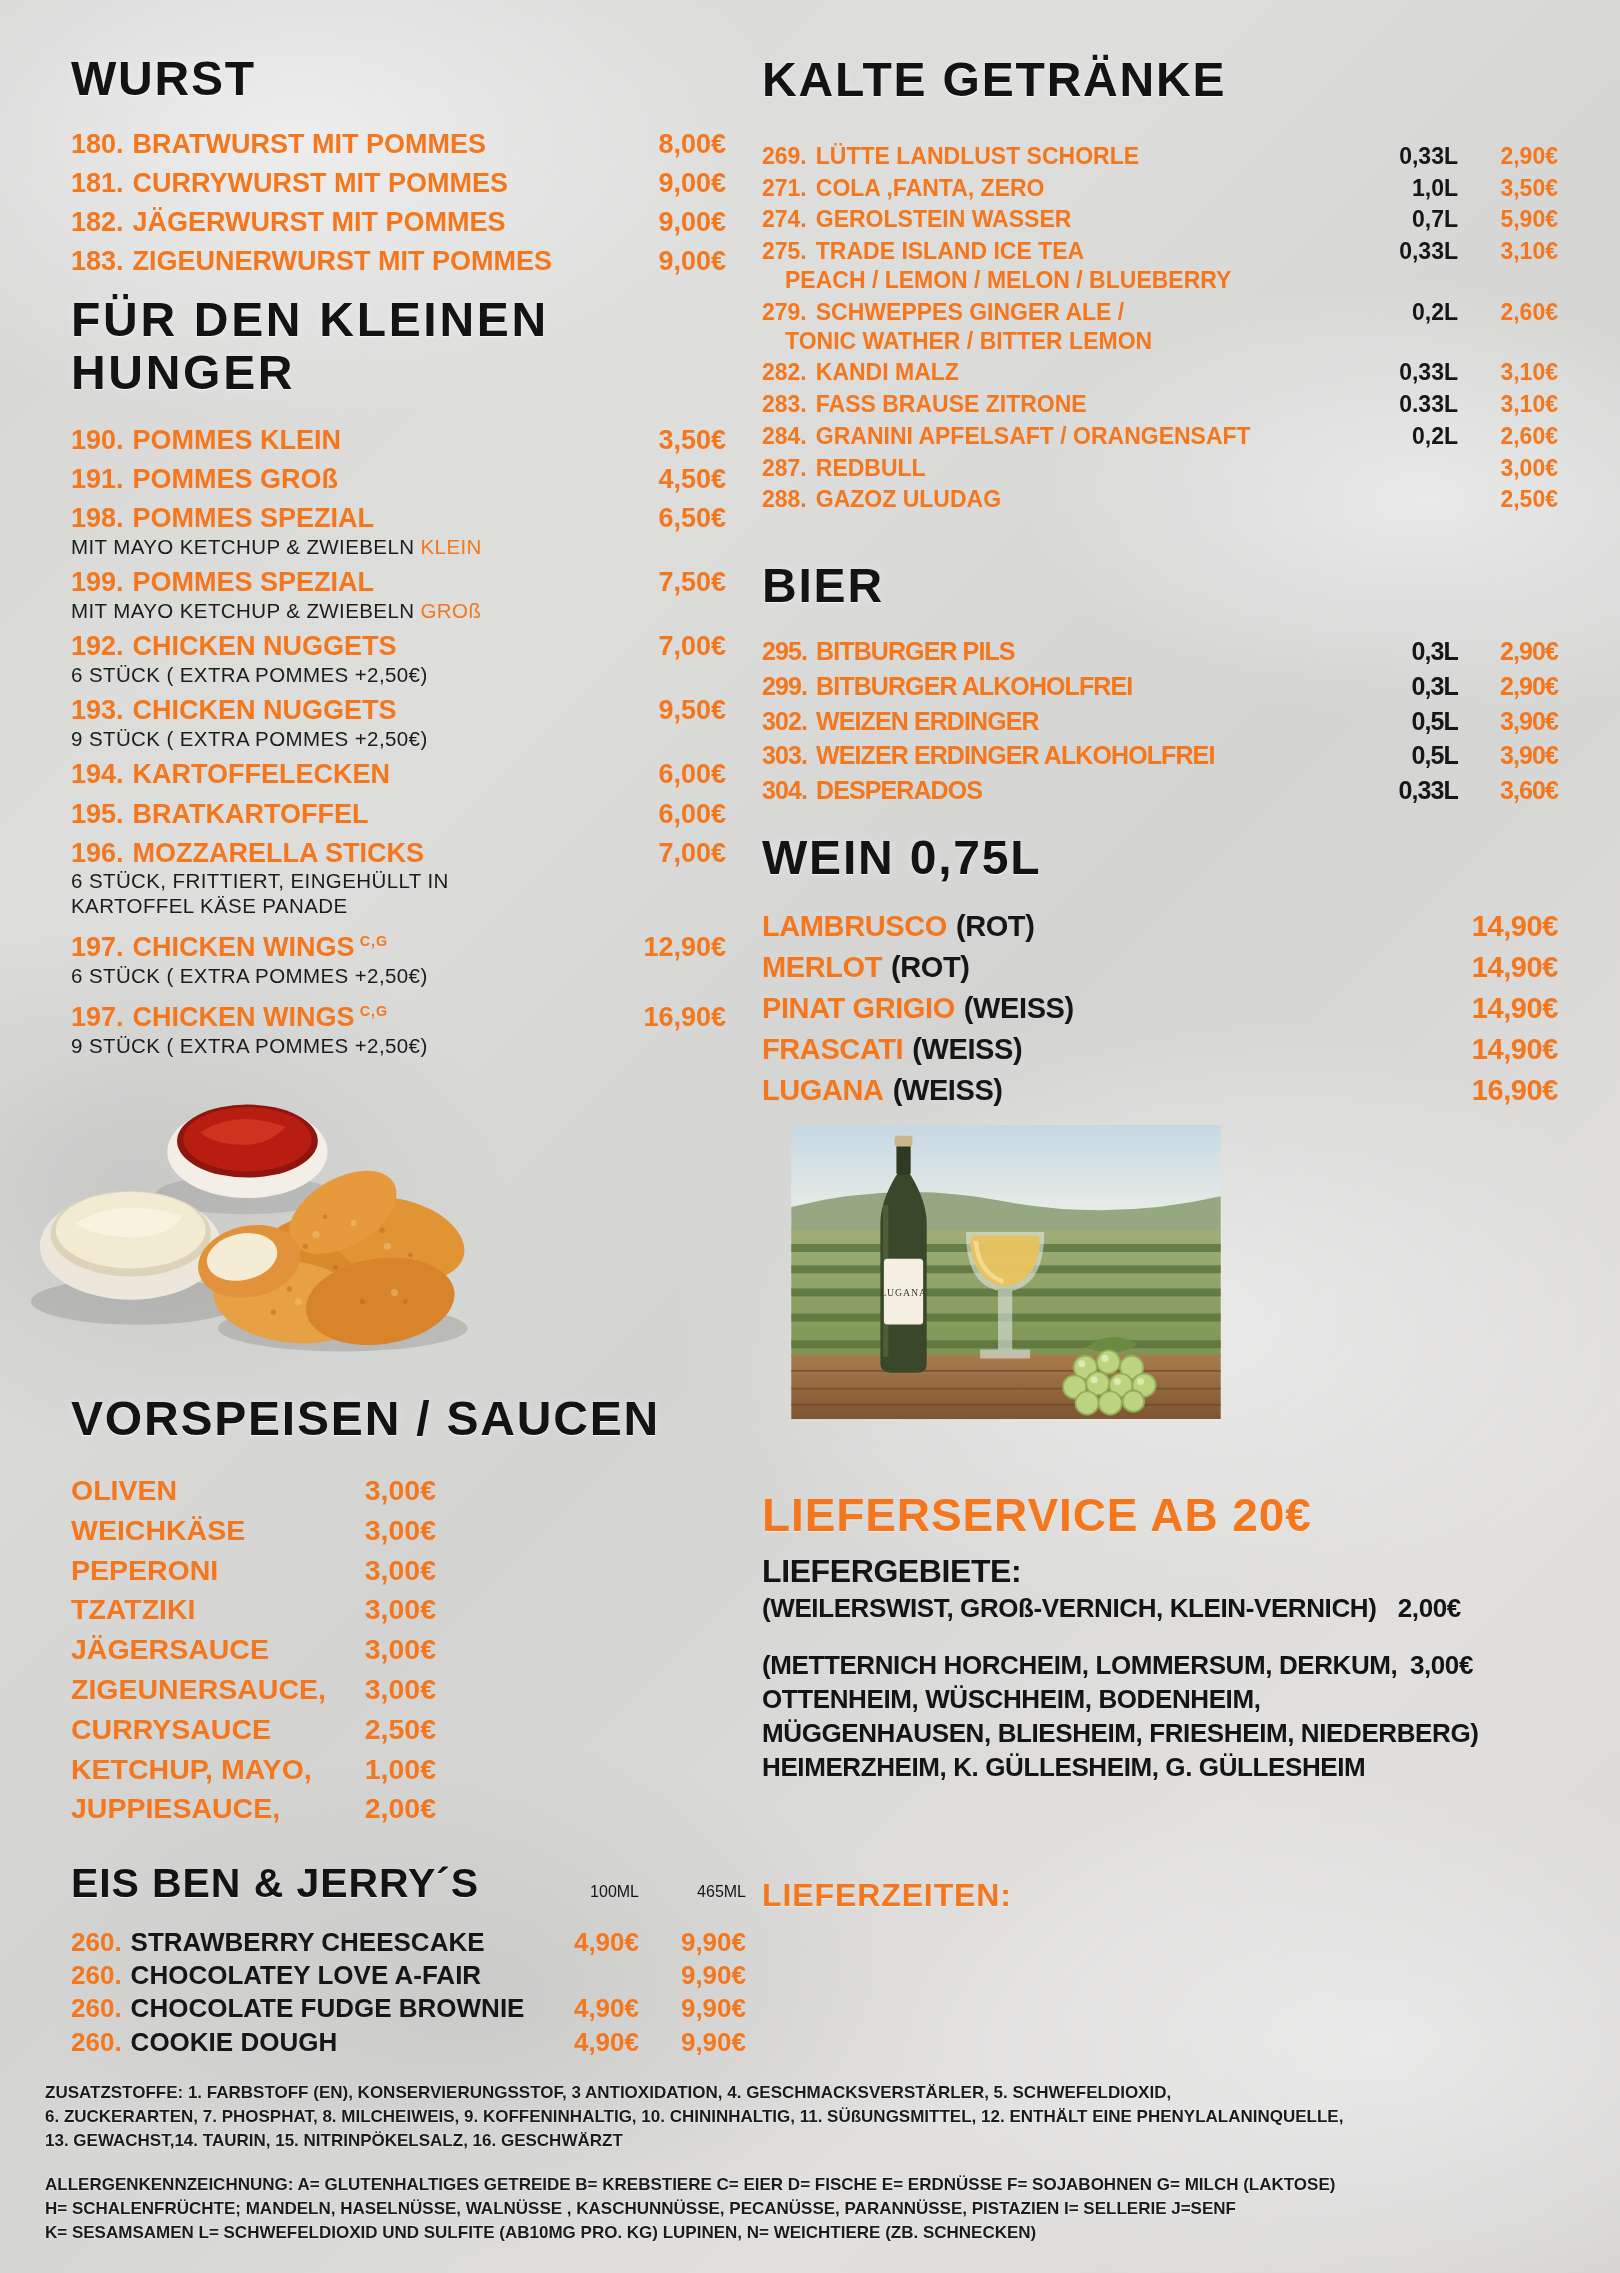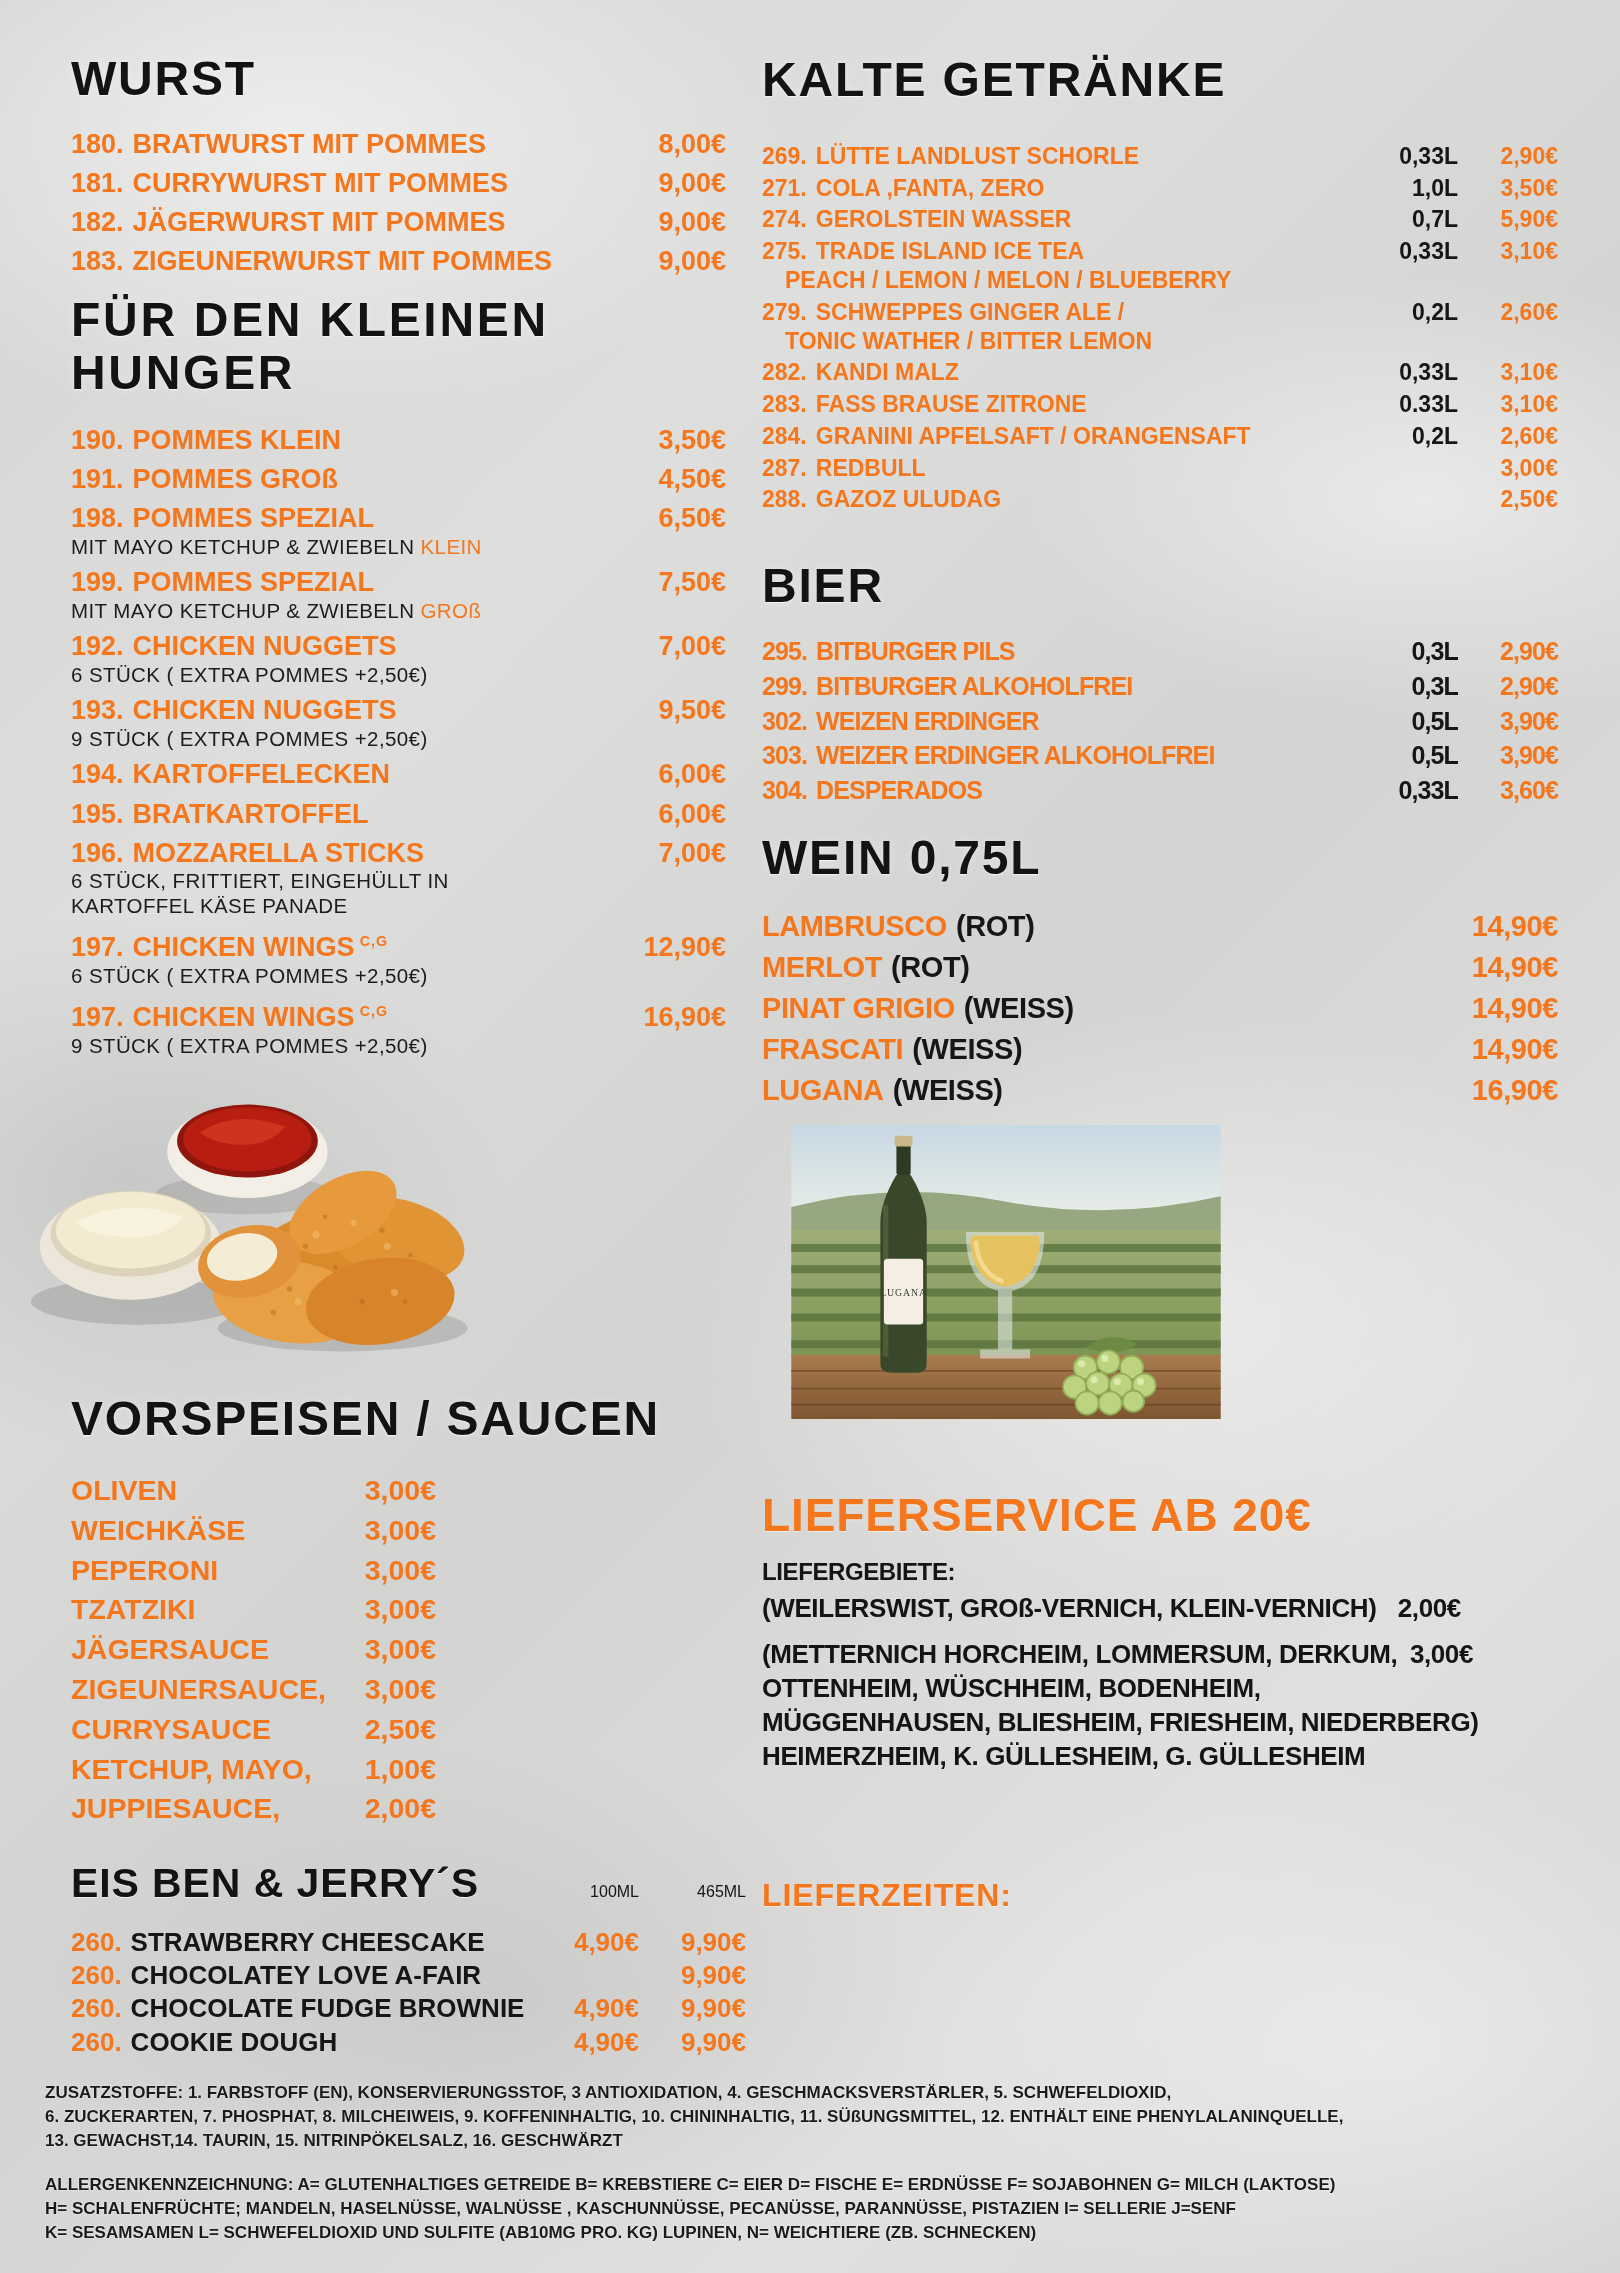--- a/index.html
+++ b/index.html
@@ -62,24 +62,24 @@
                text-shadow:0 0.9px 0 rgba(255,255,255,.6); }
   .eis-col { width:104px; text-align:right; font-size:16px; font-weight:400; color:#161616; }
   .eis-col2 { width:107px; }
   .e-item { margin-bottom:6.2px; font-size:26px; line-height:27px; font-weight:700; }
   .e-item .p100 { width:104px; text-align:right; }
   .e-item .p465 { width:107px; text-align:right; }
 
   
   .ls-title { font-size:46px; line-height:50px; font-weight:700; color:var(--accent); letter-spacing:0.9px;
               text-shadow:0 0.9px 0 rgba(255,255,255,.55); }
-  .ls-sub { margin-top:12.5px; font-size:24px; line-height:37px; font-weight:700; letter-spacing:-0.4px; }
+  .ls-sub { margin-top:12.5px; font-size:32px; line-height:37px; font-weight:700; letter-spacing:-0.4px; }
   .zone { font-size:26px; line-height:34px; font-weight:700; letter-spacing:-0.4px; }
   .zone .zprice { margin-left:21.4px; }
-  .zone-block { margin-top:12px; }
+  .zone-block { margin-top:23px; }
   .zt-title, .zt-hours { font-size:32px; line-height:48px; font-weight:700; color:var(--accent); letter-spacing:0.9px;
               text-shadow:0 0.9px 0 rgba(255,255,255,.5); }
   .zt-hours { margin-top:9px; }
 
   
   .footer { font-size:17px; line-height:24px; font-weight:700; letter-spacing:0; color:#1a1a1a;
             text-shadow:0 0 1.8px rgba(255,255,255,.85); }
   .footer .gap { height:19.6px; }
 </style>
 </head>

